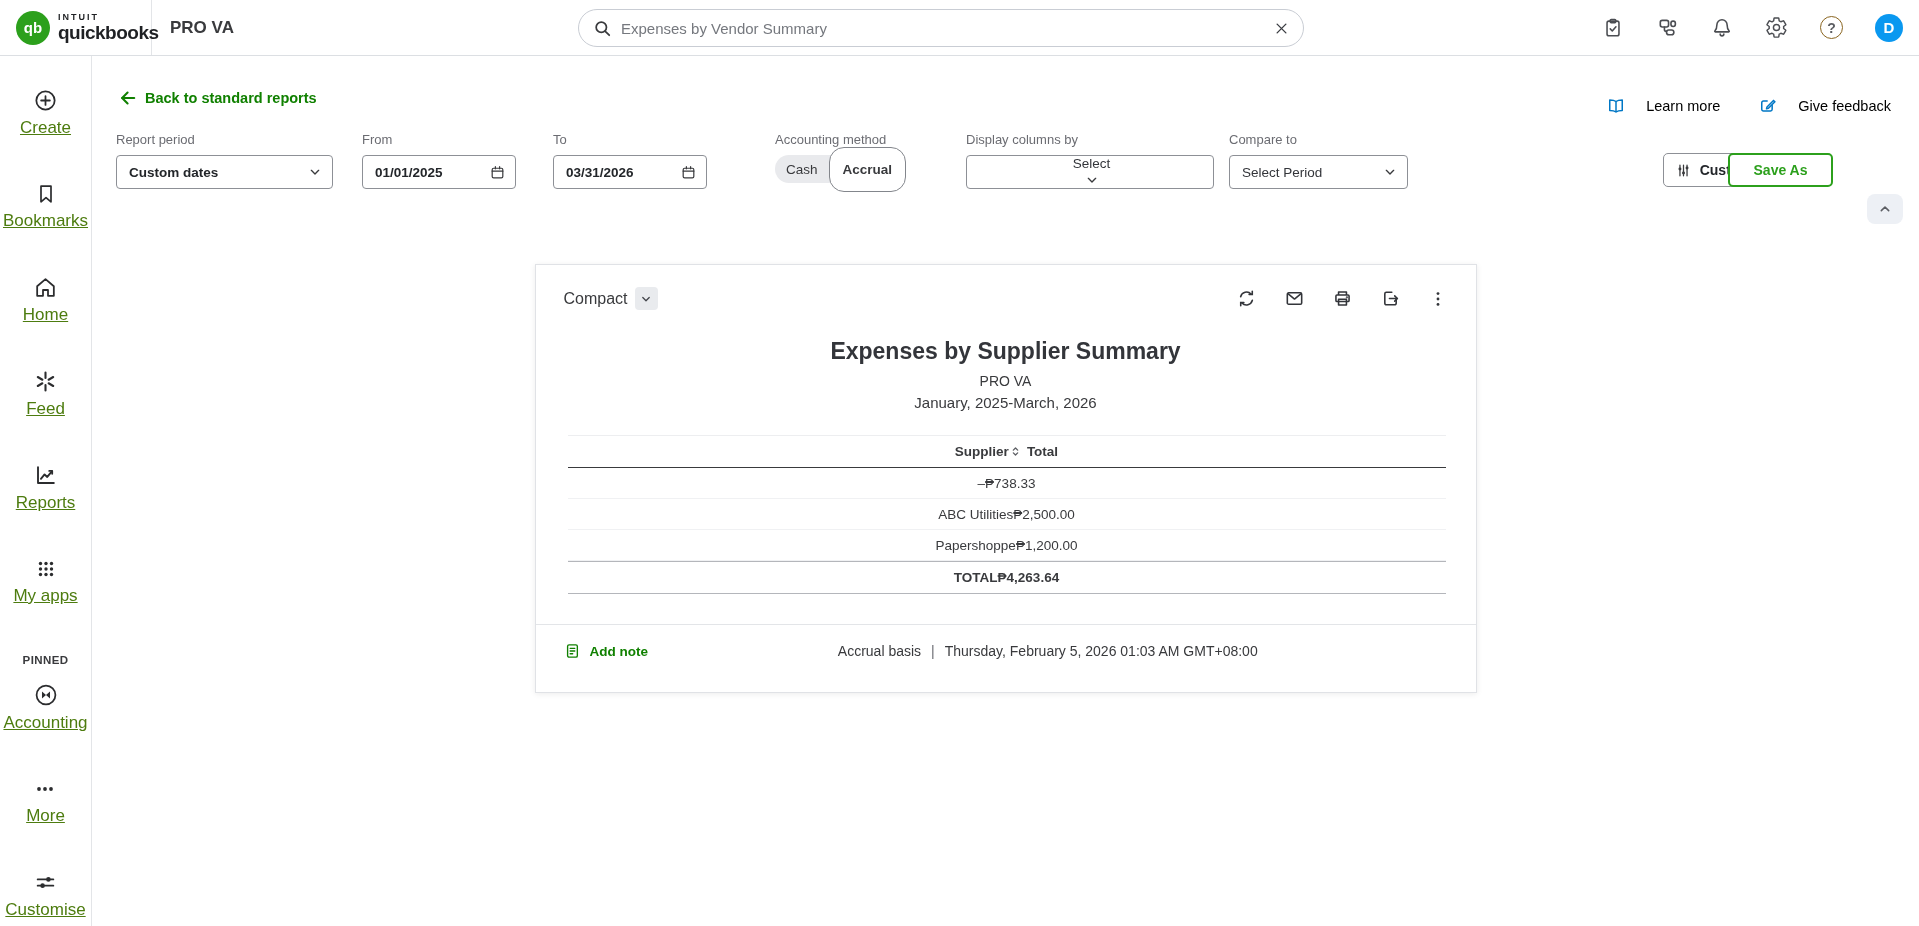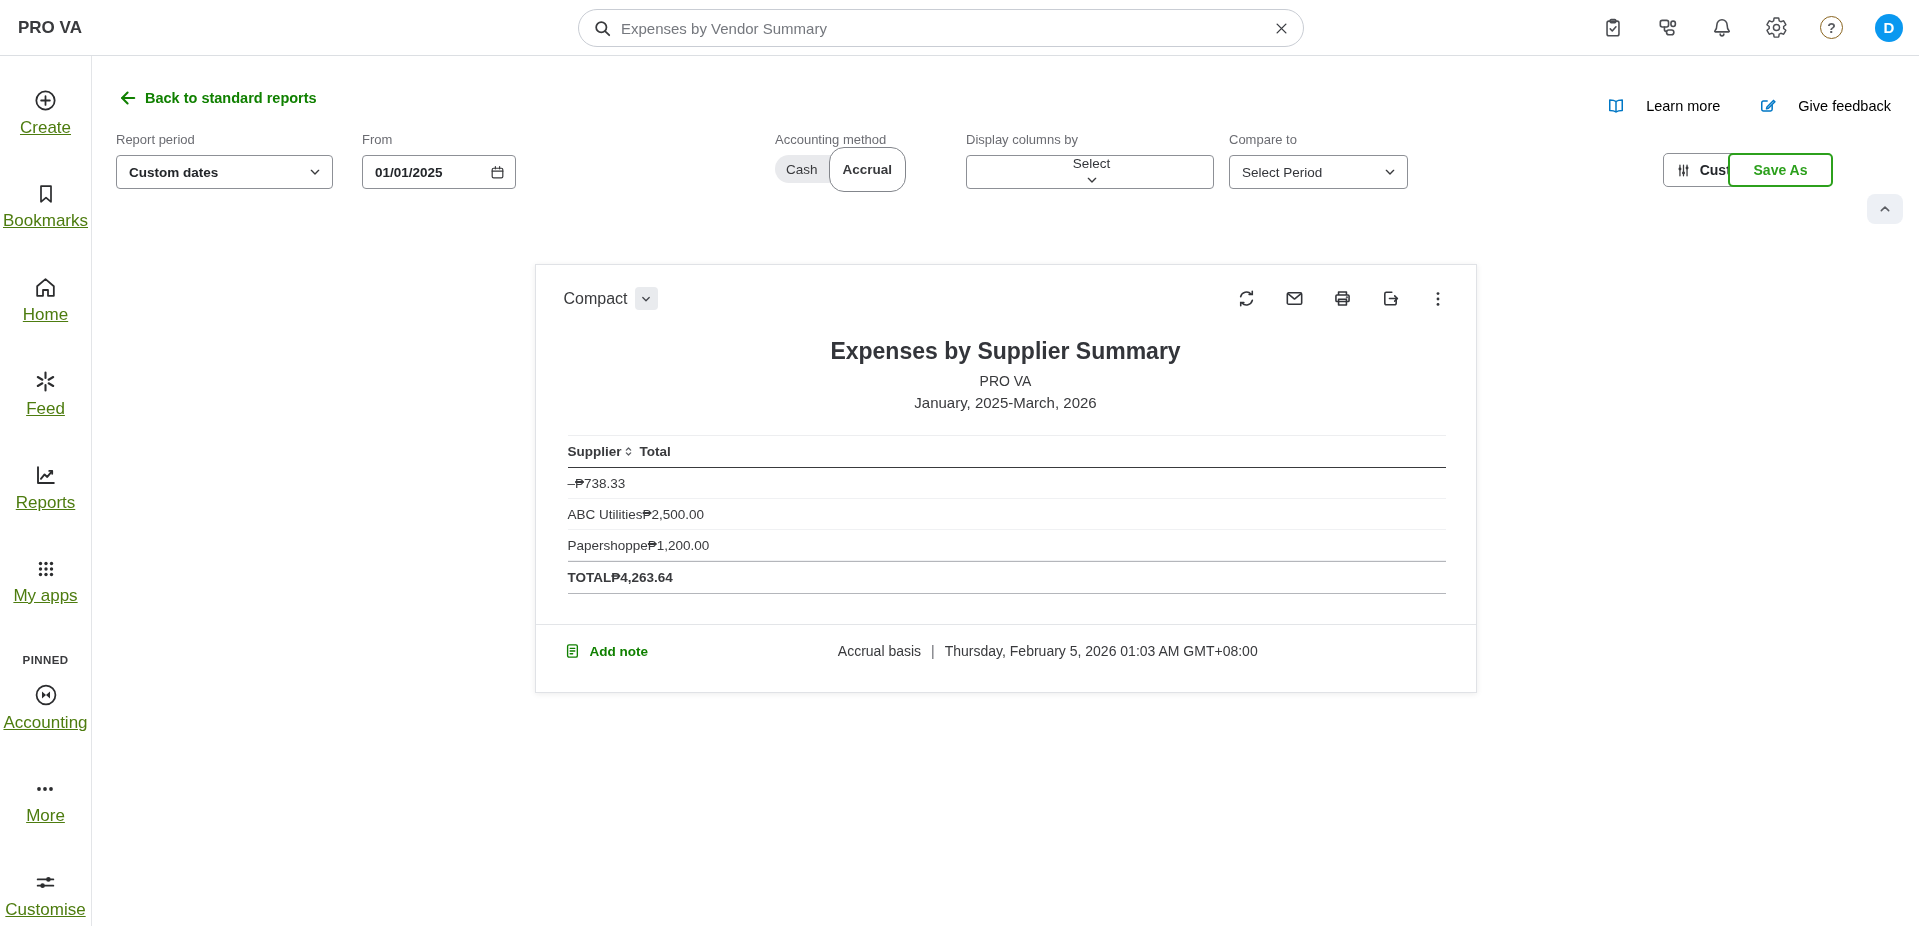--- a/index.html
+++ b/index.html
@@ -66,36 +66,45 @@
   .card-toolbar { display:flex; align-items:center; padding:22px 28px 8px 28px; }
   .density { display:flex; align-items:center; gap:7px; font-size:16px; cursor:pointer; }
   .density .chev-box { width:23px; height:23px; background:#e9ebee; border-radius:4px; display:flex; align-items:center; justify-content:center; color:#42444a; }
   .toolbar-icons { margin-left:auto; display:flex; align-items:center; gap:27px; color:#33353a; }
   .toolbar-icons .tbi { cursor:pointer; }
   .report-title { text-align:center; font-size:23px; font-weight:700; margin-top:20px; color:#33353a; }
   .report-company { text-align:center; font-size:14px; margin-top:8px; }
   .report-period { text-align:center; font-size:15px; margin-top:5px; }
 
   .rtable { margin:24px 30px 0 32px; }
-  .rrow { display:flex; justify-content:flex-start; align-items:center; }
+  .rrow { display:flex; justify-content:center; align-items:center; }
   .rhead { border-top:1px solid #edeef0; border-bottom:1.5px solid #393a3d; padding:8px 0; font-weight:700; font-size:13.5px; }
   .rhead .total-h { display:flex; align-items:center; gap:5px; cursor:pointer; }
   .rbody { padding:7.5px 0; font-size:13.5px; border-bottom:1px solid #f0f1f3; cursor:pointer; }
   .rbody:last-of-type { border-bottom:none; }
   .rtotal { font-weight:700; padding:8px 0; border-top:1px solid #b4b6bb; border-bottom:1px solid #b4b6bb; font-size:13.5px; }
 
   .card-footer { margin:30px 0 0 0; border-top:1px solid #e3e5e8; padding:17px 28px 2px 28px; display:flex; align-items:center; }
   .add-note { display:flex; align-items:center; gap:8px; color:#108000; font-weight:700; font-size:13.5px; cursor:pointer; }
   .footer-center { flex:1; text-align:center; font-size:14px; color:#393a3d; }
   .footer-center .bar { margin:0 10px; color:#6b6c72; }
 </style>
 </head>
 <body>
 
 <header class="navbar">
+  <div class="brand">
+    <div class="qb-circle">
+        <span>qb</span>
+      </div>
+    <div class="brand-text">
+      <div class="intuit">INTUIT</div>
+      <div class="qbooks">quickbooks</div>
+    </div>
+  </div>
   <div class="company-name">PRO VA</div>
 
   <div class="search-wrap">
     <span>
       <svg width="19" height="19" viewBox="0 0 24 24" fill="none" stroke="#393a3d" stroke-width="2.2" stroke-linecap="round">
           <circle cx="10.5" cy="10.5" r="6.5"></circle>
           <path d="M15.5 15.5 L20.5 20.5"></path>
         </svg>
     </span>
     <input type="text" value="Expenses by Vendor Summary" style="">
@@ -262,20 +271,30 @@
       <div class="f-group g-from">
         <div class="f-label">From</div>
         <div class="f-control">
           <span class="grow">01/01/2025</span>
           <svg width="17" height="17" viewBox="0 0 24 24" fill="none" stroke="#393a3d" stroke-width="1.7" stroke-linecap="round">
               <rect x="4.5" y="6" width="15" height="13.5" rx="2"></rect>
               <path d="M4.5 10.2h15M9 3.8v3M15 3.8v3"></path>
             </svg>
         </div>
       </div>
+      <div class="f-group g-to">
+        <div class="f-label">To</div>
+        <div class="f-control">
+          <span class="grow">03/31/2026</span>
+          <svg width="17" height="17" viewBox="0 0 24 24" fill="none" stroke="#393a3d" stroke-width="1.7" stroke-linecap="round">
+              <rect x="4.5" y="6" width="15" height="13.5" rx="2"></rect>
+              <path d="M4.5 10.2h15M9 3.8v3M15 3.8v3"></path>
+            </svg>
+        </div>
+      </div>
       <div class="f-group g-method">
         <div class="f-label">Accounting method</div>
         <div class="toggle">
           <span class="opt">Cash</span>
           <span class="opt selected">Accrual</span>
         </div>
       </div>
       <div class="f-group g-cols">
         <div class="f-label">Display columns by</div>
         <div class="f-control" style="font-weight:400; color:#33353a;flex-direction:column;">

